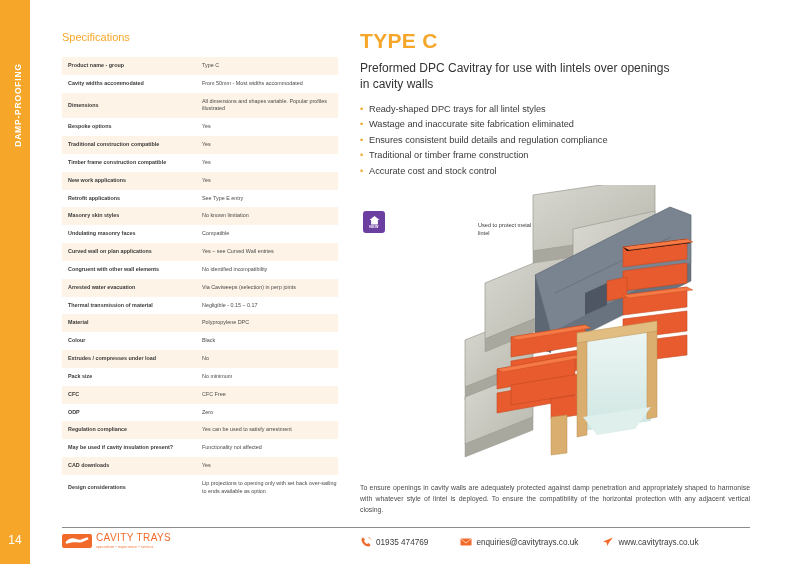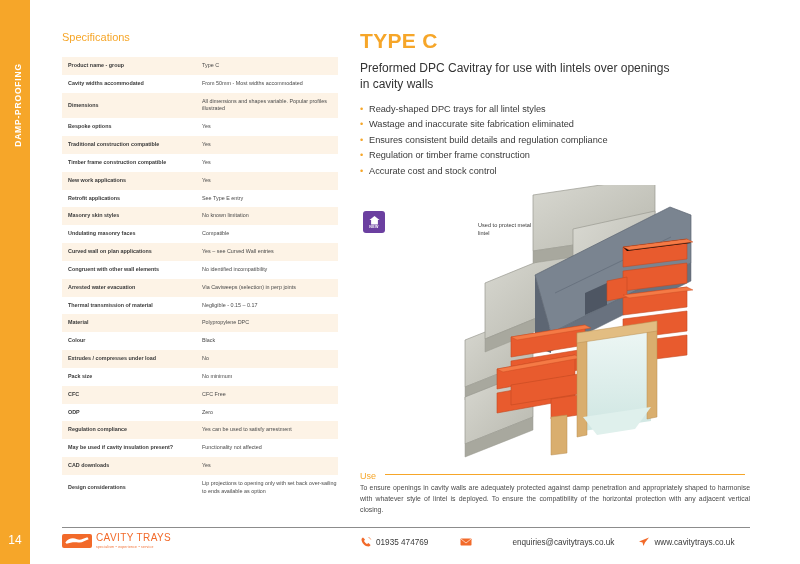--- a/index.html
+++ b/index.html
@@ -110,21 +110,21 @@
     color:#f26a2a;font-size:10px;font-weight:normal;letter-spacing:.4px;line-height:1;
   }
   .logo-text .l2{
     color:#f26a2a;font-size:3.4px;letter-spacing:.25px;margin-top:1.5px;
   }
   .contacts{position:absolute;top:536px;left:360px;width:392px;
     display:flex;align-items:center;}
   .contact{display:flex;align-items:center;font-size:8.2px;color:#3a3a3a;}
   .contact .ci{width:12px;height:12px;margin-right:4px;flex:0 0 auto;}
   .c-phone{margin-right:32px;}
-  .c-mail{margin-right:24px;gap:36px;}
+  .c-mail{margin-right:24px;}
 </style>
 </head>
 <body>
 
 <div class="page">
 
   <div class="side-tab">
     <div class="side-tab-label">DAMP-PROOFING</div>
     <div class="page-number">14</div>
   </div>
@@ -230,21 +230,21 @@
         </tr>
       </tbody>
   </table>
 
   <div class="type-title">TYPE C</div>
   <div class="subtitle">Preformed DPC Cavitray for use with lintels over openings in cavity walls</div>
   <ul class="bullets">
       <li>Ready-shaped DPC trays for all lintel styles</li>
       <li>Wastage and inaccurate site fabrication eliminated</li>
       <li>Ensures consistent build details and regulation compliance</li>
-      <li>Regulation or timber frame construction</li>
+      <li>Traditional or timber frame construction</li>
       <li>Accurate cost and stock control</li>
     </ul>
 
   <div class="new-badge">
     <svg class="house" viewBox="0 0 24 22">
       <path d="M12 2 L23 11 L19.5 11 L19.5 21 L4.5 21 L4.5 11 L1 11 Z" fill="#ffffff"></path>
     </svg>
     <div class="ntxt">NEW</div>
   </div>
 
@@ -308,24 +308,20 @@
       <polygon points="128,152 196,140 196,236 128,246" fill="url(#glass)"></polygon>
       <polygon points="122,148 132,147 132,250 122,252" fill="#d9ae6e" stroke="#b98f52" stroke-width="0.5"></polygon>
       <polygon points="192,138 202,136 202,232 192,234" fill="#d9ae6e" stroke="#b98f52" stroke-width="0.5"></polygon>
       <polygon points="122,148 202,136 202,146 122,158" fill="#e2bd82" stroke="#b98f52" stroke-width="0.5"></polygon>
       <polygon points="96,232 112,230 112,268 96,270" fill="#d9ae6e" stroke="#b98f52" stroke-width="0.5"></polygon>
       <polygon points="128,232 196,222 180,244 142,250" fill="#dff0ec"></polygon>
     </g>
   </svg>
   <div class="illus-caption">Used to protect metal lintel</div>
 
-  <div class="use-head-wrap">
-    <span class="use-head">Use</span>
-    <span class="use-rule"></span>
-  </div>
   <div class="use-body">To ensure openings in cavity walls are adequately protected against damp penetration and appropriately shaped to harmonise with whatever style of lintel is deployed. To ensure the compatibility of the horizontal protection with any adjacent vertical closing.</div>
 
   <div class="footer-rule"></div>
   <div class="logo">
     <div class="logo-mark">
       <svg viewBox="0 0 40 16" width="26" height="11">
         <path d="M2 11 C7 4, 14 3, 20 6 C25 8, 30 5, 36 3 L38 6 C32 8, 28 12, 22 11 C16 10, 9 11, 4 13 Z" fill="#ffffff"></path>
       </svg>
     </div>
     <div class="logo-text">

